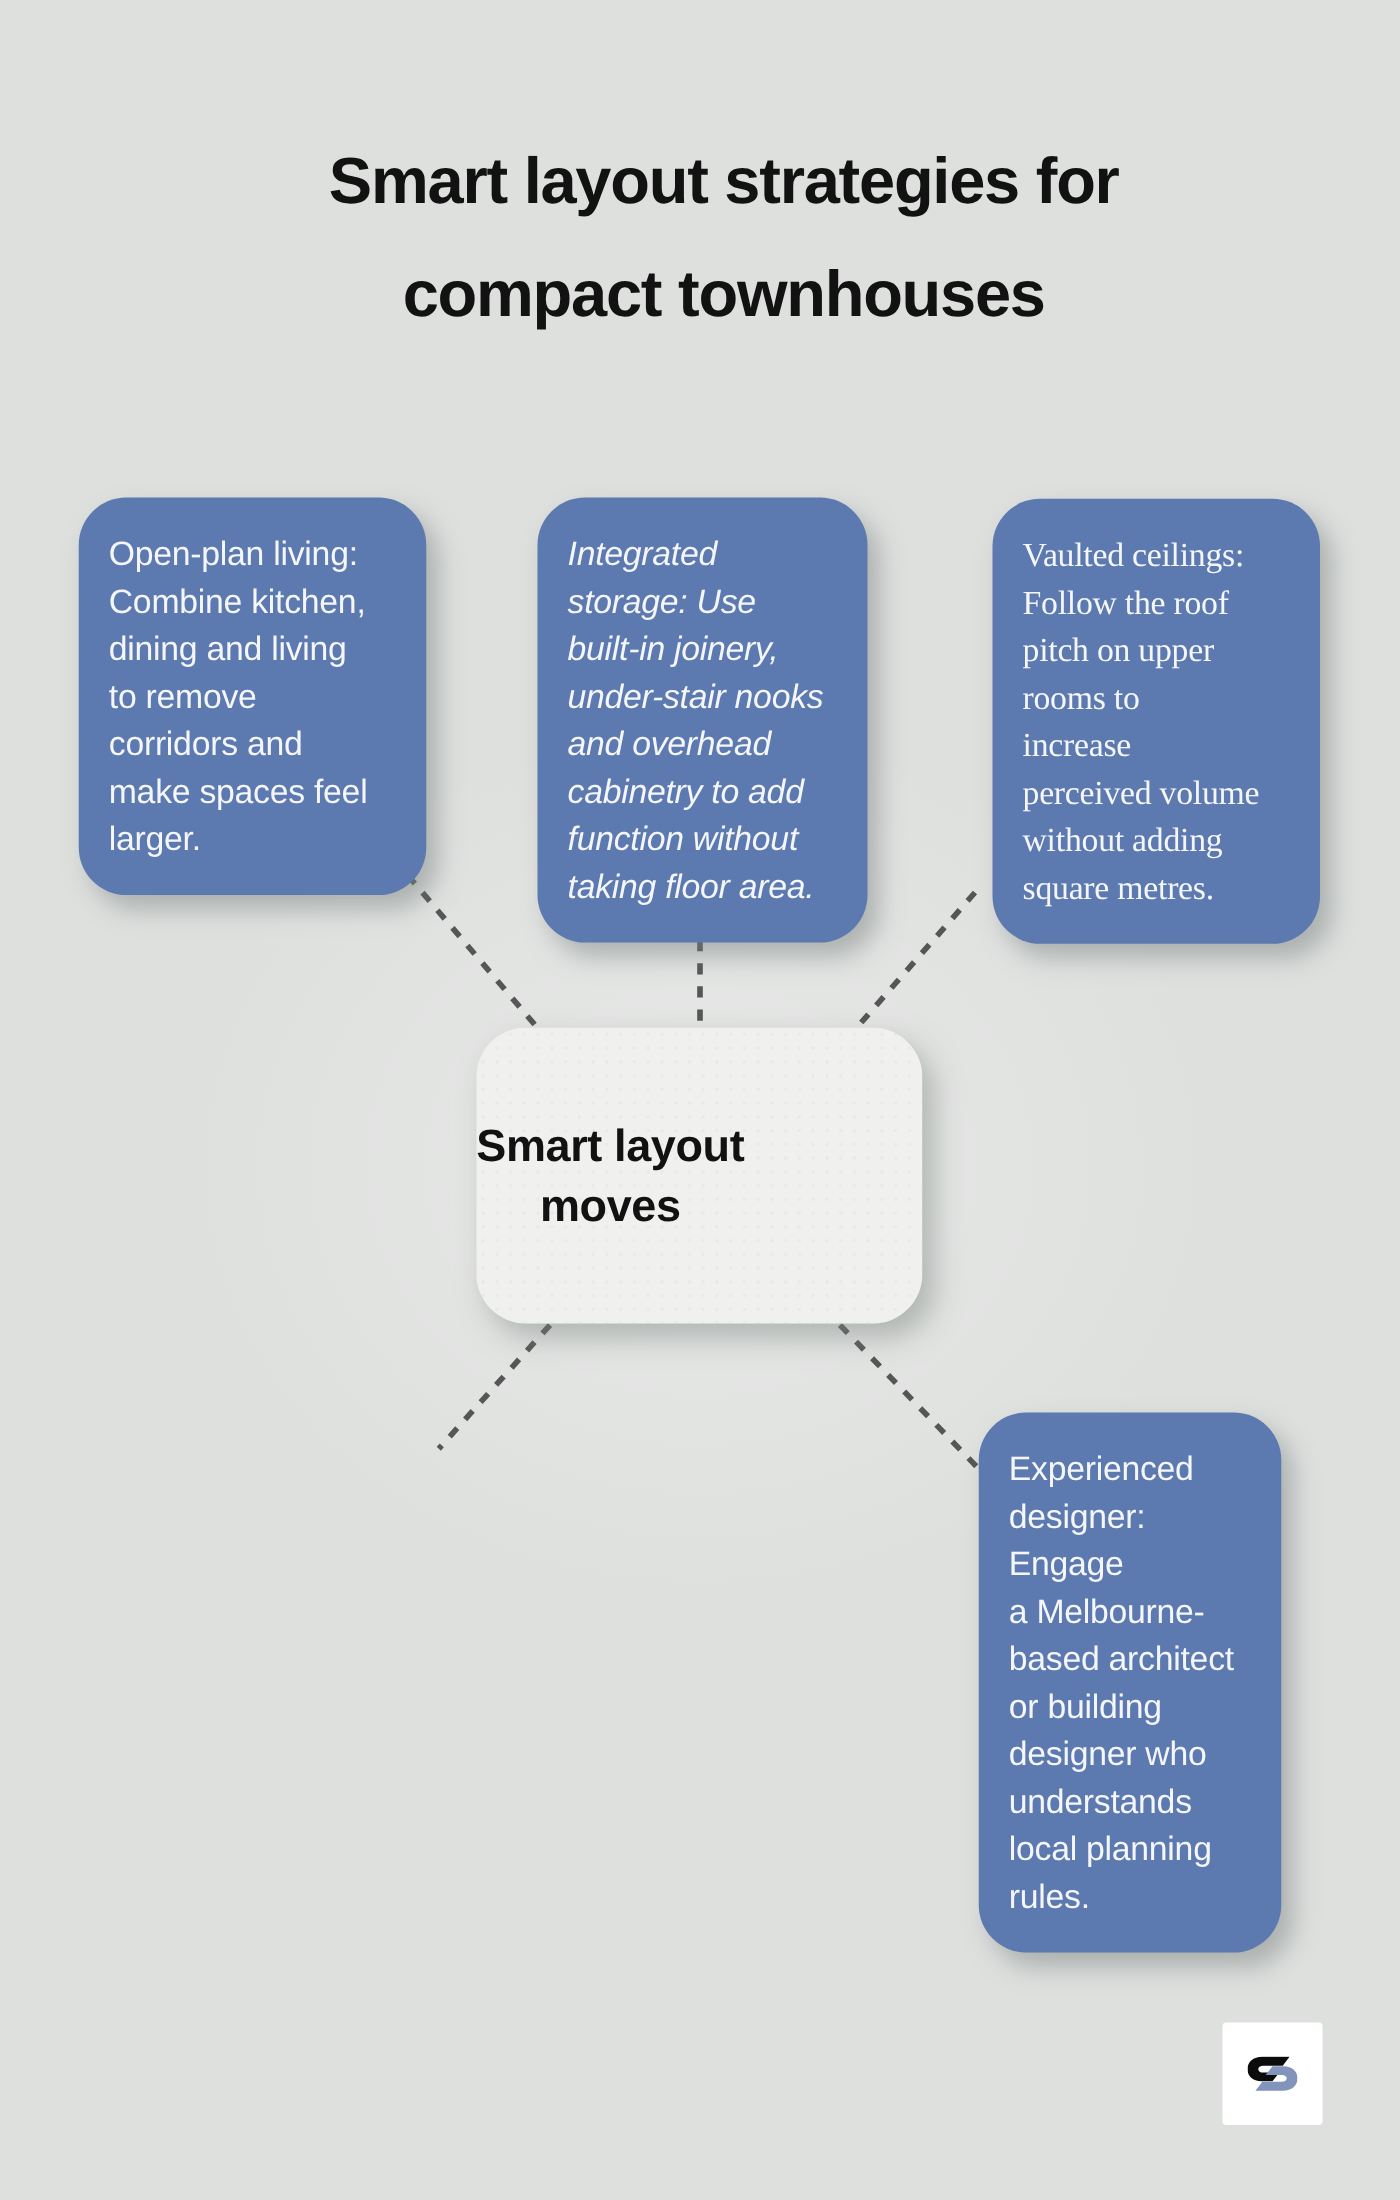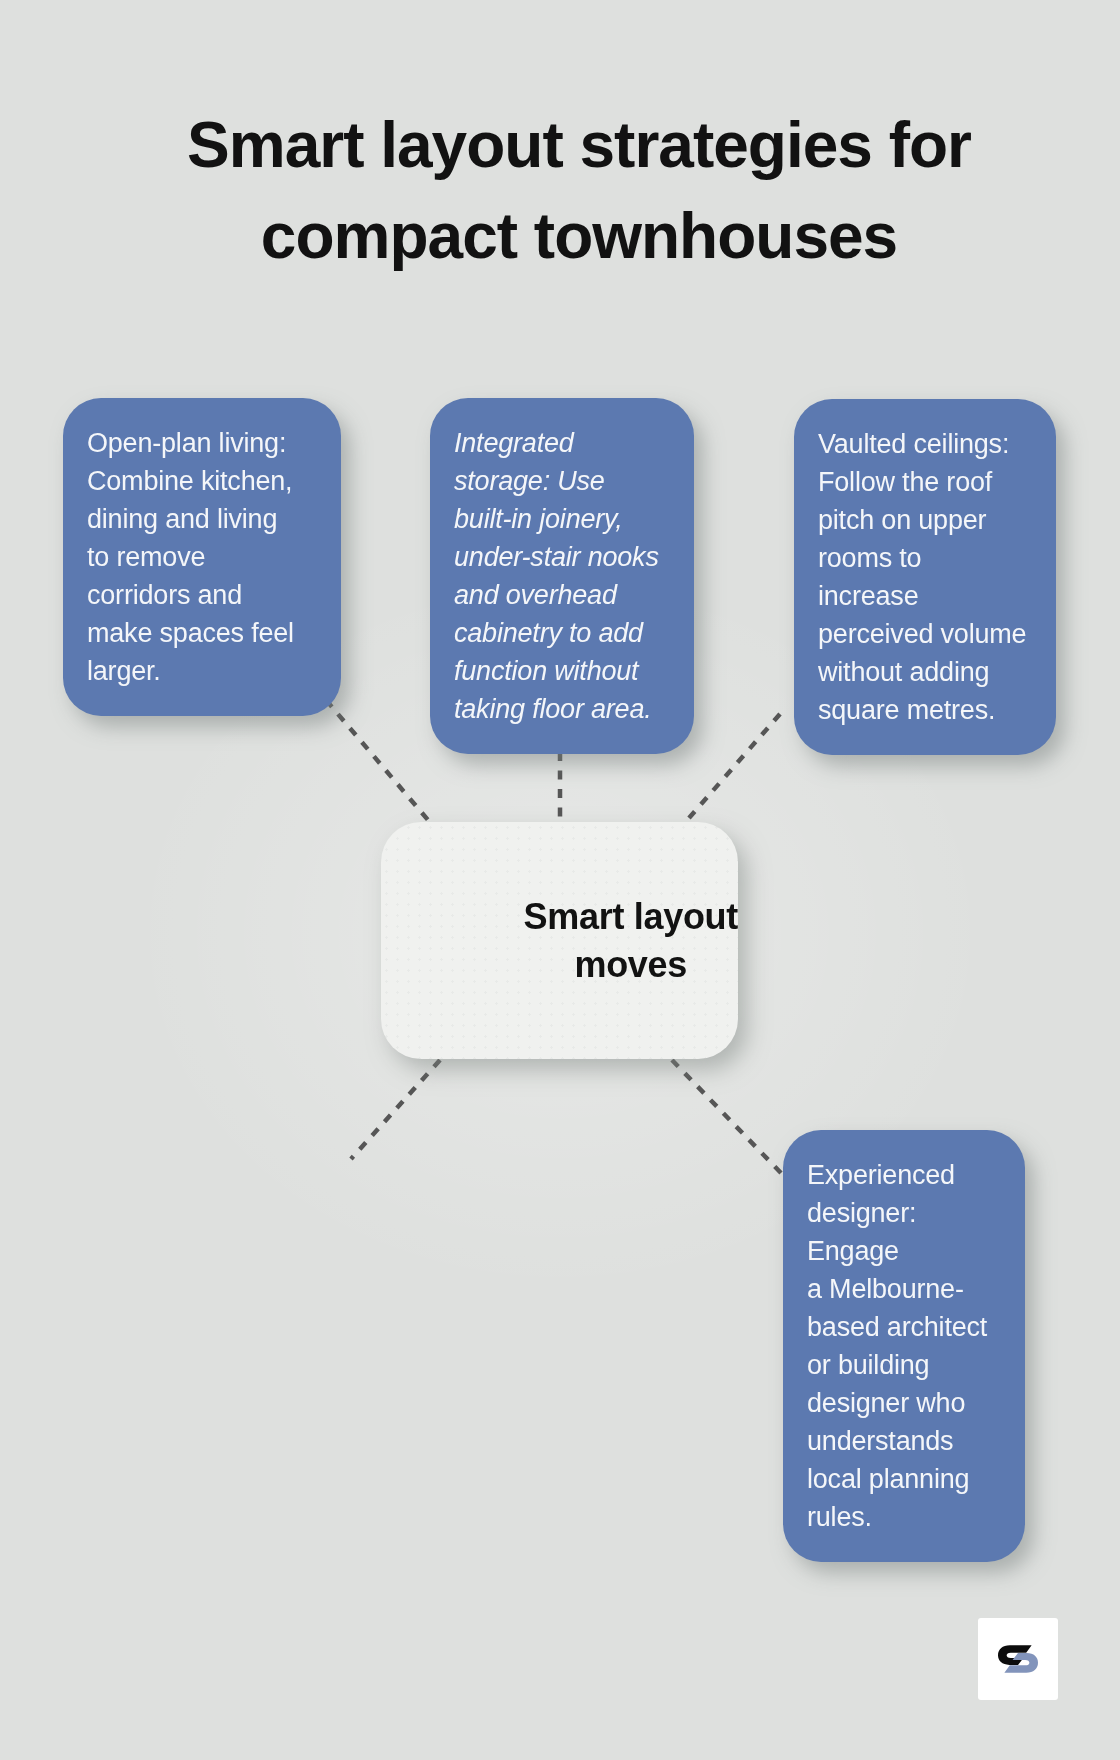--- a/index.html
+++ b/index.html
@@ -21,21 +21,21 @@
     margin:0 auto;
     overflow:hidden;
     background:
       radial-gradient(ellipse 620px 520px at 50% 53%, rgba(255,255,255,0.28), rgba(255,255,255,0) 70%),
       var(--background);
   }
   .title{
     position:absolute;
     left:0;right:0;top:100px;
     text-align:center;
-    font-size:64px;
+    font-size:52px;
     font-weight:700;
     line-height:91px;
     letter-spacing:-1px;
     color:var(--title-text);
     white-space:pre-line;
     margin-left:38px;
   }
   .connectors{
     position:absolute;
     left:0;top:0;
@@ -54,35 +54,35 @@
     border-radius:38px;
     padding:26px 24px;
     font-size:27px;
     line-height:38px;
     letter-spacing:-0.2px;
     white-space:pre-line;
     box-shadow:9px 11px 20px rgba(122,130,127,0.5);
   }
   .node1{left:63px;top:398px;width:278px;}
   .node2{left:430px;top:398px;width:264px;font-style:italic;}
-  .node3{left:794px;top:399px;width:262px;}
+  .node3{left:794px;top:399px;width:262px;font-family:Liberation Serif, serif;}
   .node4{left:63px;top:1130px;width:279px;}
   .node5{left:783px;top:1130px;width:242px;}
   .center-node{
     position:absolute;
     left:381px;top:822px;
     width:357px;height:237px;
     background:
       radial-gradient(circle, rgba(90,100,110,0.055) 1.2px, rgba(0,0,0,0) 1.4px) 0 0/11px 11px,
       var(--center-fill);
     border-radius:40px;
     box-shadow:9px 11px 22px rgba(128,136,132,0.5);
     display:flex;
     align-items:center;
-    justify-content:flex-end;
+    justify-content:flex-start;
   }
   .center-label{
     font-size:36px;
     font-weight:700;
     line-height:48px;
     color:var(--title-text);
     text-align:center;
     white-space:pre-line;
     letter-spacing:-0.3px;
   }

